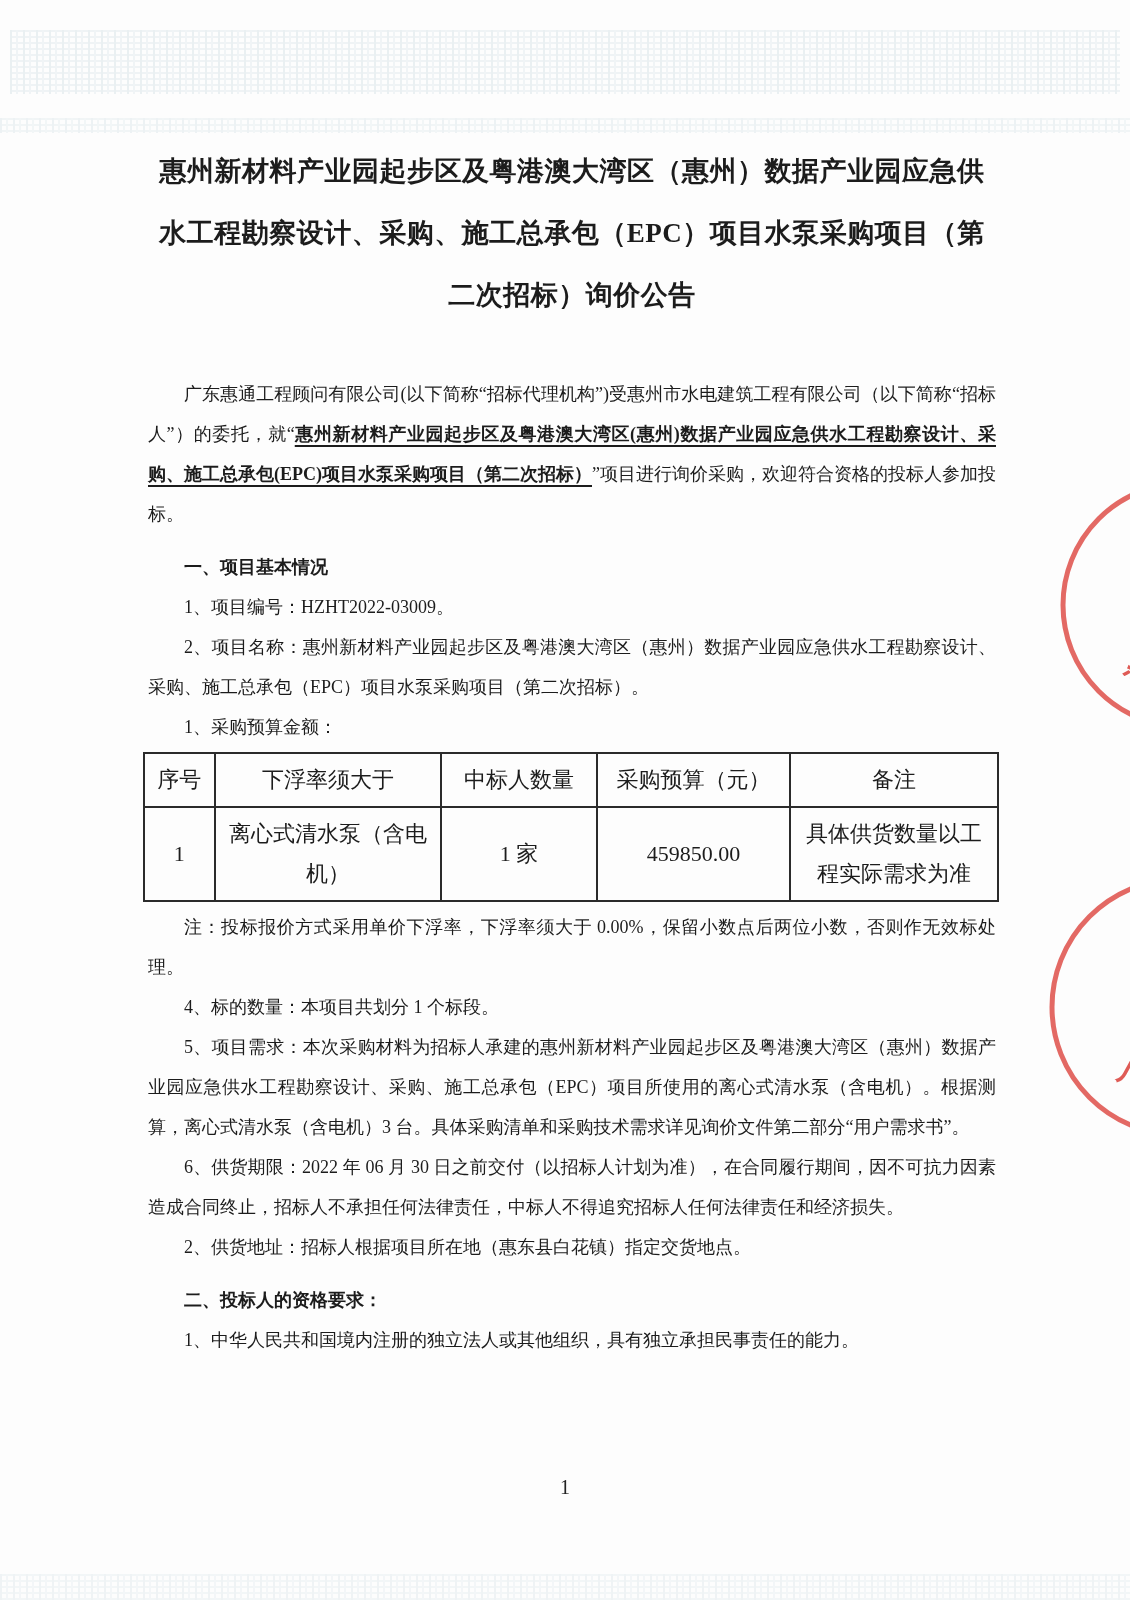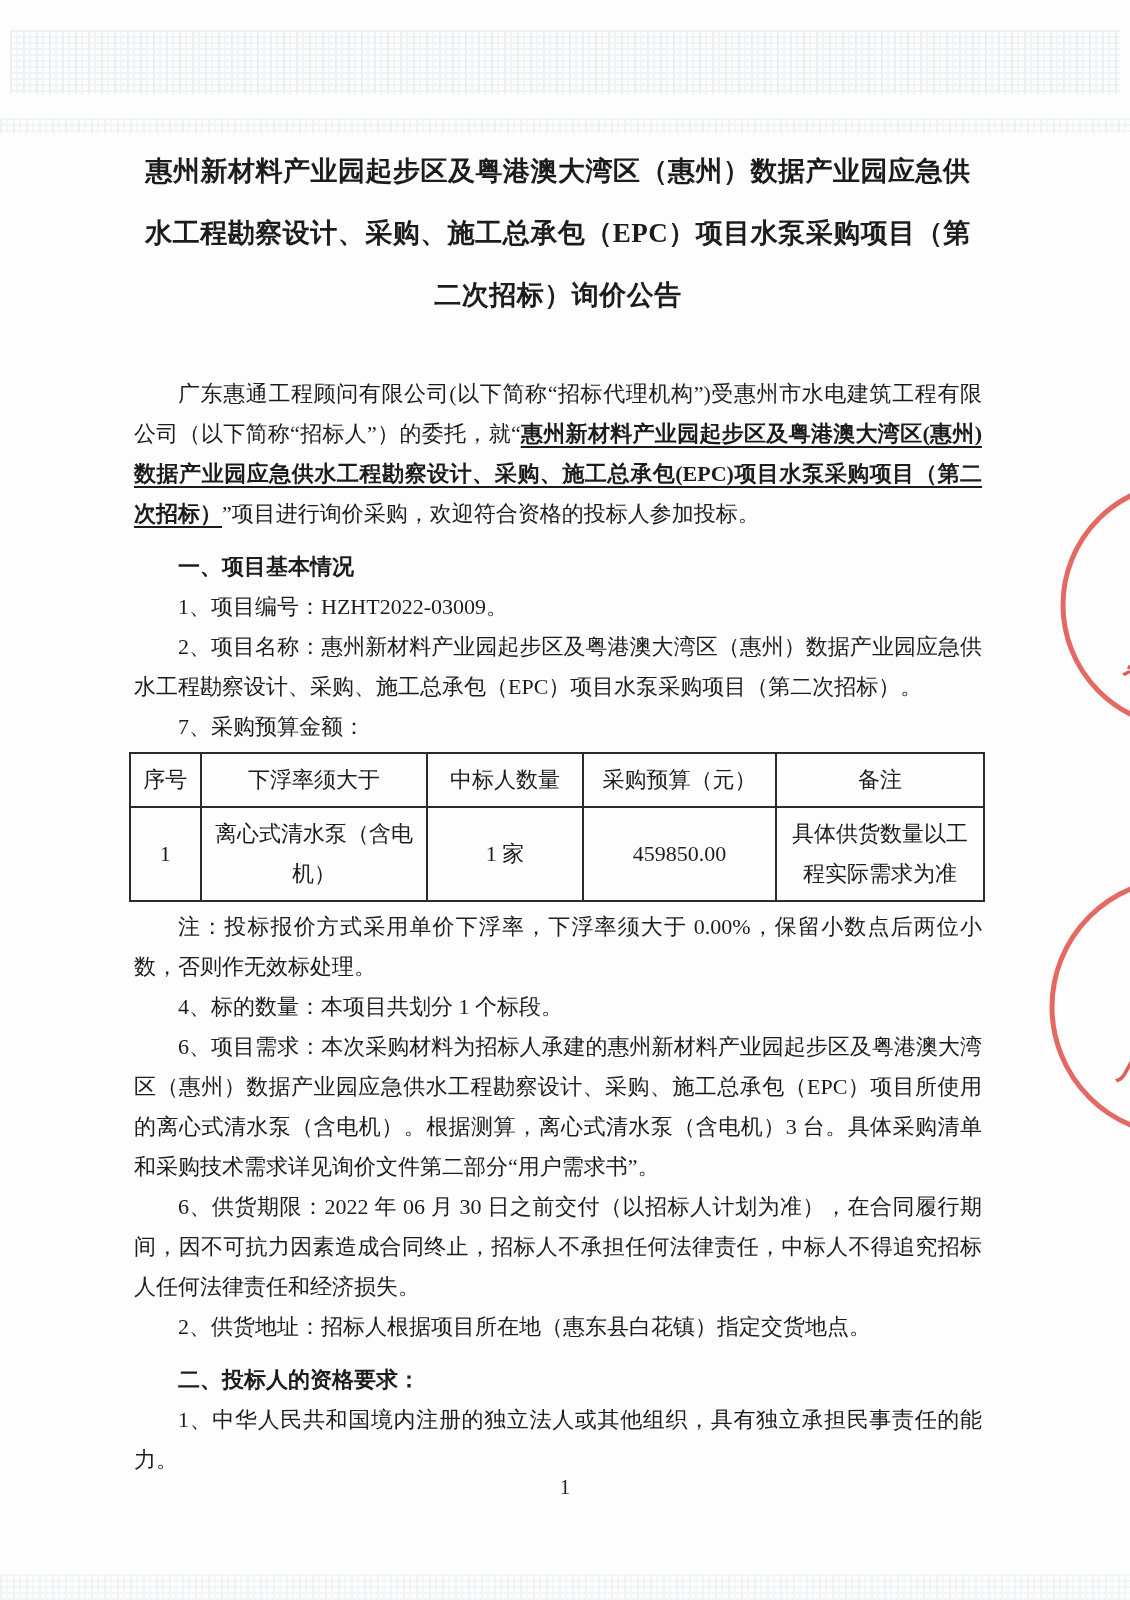--- a/index.html
+++ b/index.html
@@ -16,31 +16,31 @@
   .noise {
     position:absolute; pointer-events:none;
     background:
       repeating-linear-gradient(90deg, #d9e4e9 0 2px, transparent 2px 6px, #e4edf0 6px 8px, transparent 8px 13px),
       repeating-linear-gradient(180deg, #e2ebee 0 2px, transparent 2px 6px);
   }
   .noise-top    { left:10px; right:10px; top:30px; height:64px; opacity:.50; }
   .noise-strip  { left:0; right:0; top:118px; height:15px; opacity:.42; }
   .noise-bottom { left:0; right:0; top:1574px; height:26px; opacity:.38; }
 
-  .doc { position:absolute; left:134px; top:140px; width:848px; }
+  .doc { position:absolute; left:148px; top:140px; width:848px; }
 
   .title {
     margin:0 0 48px 0;
     font-size:27px; font-weight:bold;
     line-height:62px; text-align:center;
     letter-spacing:.5px;
   }
   .para {
     margin:0;
-    font-size:22px; line-height:40px;
+    font-size:18px; line-height:40px;
     text-align:justify; text-indent:2em;
   }
   .heading { font-weight:bold;margin-top:13px; }
   .bu {
     font-weight:bold;
     text-decoration:underline;
     text-underline-offset:5px;
     text-decoration-thickness:1.5px;
   }
 
@@ -89,21 +89,21 @@
 
   <div class="doc">
 
     <h1 class="title">惠州新材料产业园起步区及粤港澳大湾区（惠州）数据产业园应急供水工程勘察设计、采购、施工总承包（EPC）项目水泵采购项目（第二次招标）询价公告</h1>
 
     <p class="para"><span>广东惠通工程顾问有限公司(以下简称“招标代理机构”)受惠州市水电建筑工程有限公司（以下简称“招标人”）的委托，就“</span><span class="bu">惠州新材料产业园起步区及粤港澳大湾区(惠州)数据产业园应急供水工程勘察设计、采购、施工总承包(EPC)项目水泵采购项目（第二次招标）</span><span>”项目进行询价采购，欢迎符合资格的投标人参加投标。</span></p>
 
     <p class="para heading">一、项目基本情况</p>
     <p class="para">1、项目编号：HZHT2022-03009。</p>
     <p class="para">2、项目名称：惠州新材料产业园起步区及粤港澳大湾区（惠州）数据产业园应急供水工程勘察设计、采购、施工总承包（EPC）项目水泵采购项目（第二次招标）。</p>
-    <p class="para">7、采购预算金额：</p>
+    <p class="para">1、采购预算金额：</p>
 
     <table class="budget">
       <tbody>
           <tr>
         <th class="c1">序号</th>
         <th class="c2">下浮率须大于</th>
         <th class="c3">中标人数量</th>
         <th class="c4">采购预算（元）</th>
         <th class="c5">备注</th>
       </tr>
@@ -112,21 +112,21 @@
         <td>离心式清水泵（含电机）</td>
         <td>1 家</td>
         <td>459850.00</td>
         <td>具体供货数量以工程实际需求为准</td>
       </tr>
     </tbody>
       </table>
 
     <p class="para">注：投标报价方式采用单价下浮率，下浮率须大于 0.00%，保留小数点后两位小数，否则作无效标处理。</p>
     <p class="para">4、标的数量：本项目共划分 1 个标段。</p>
-    <p class="para">6、项目需求：本次采购材料为招标人承建的惠州新材料产业园起步区及粤港澳大湾区（惠州）数据产业园应急供水工程勘察设计、采购、施工总承包（EPC）项目所使用的离心式清水泵（含电机）。根据测算，离心式清水泵（含电机）3 台。具体采购清单和采购技术需求详见询价文件第二部分“用户需求书”。</p>
+    <p class="para">5、项目需求：本次采购材料为招标人承建的惠州新材料产业园起步区及粤港澳大湾区（惠州）数据产业园应急供水工程勘察设计、采购、施工总承包（EPC）项目所使用的离心式清水泵（含电机）。根据测算，离心式清水泵（含电机）3 台。具体采购清单和采购技术需求详见询价文件第二部分“用户需求书”。</p>
     <p class="para">6、供货期限：2022 年 06 月 30 日之前交付（以招标人计划为准），在合同履行期间，因不可抗力因素造成合同终止，招标人不承担任何法律责任，中标人不得追究招标人任何法律责任和经济损失。</p>
     <p class="para">2、供货地址：招标人根据项目所在地（惠东县白花镇）指定交货地点。</p>
 
     <p class="para heading">二、投标人的资格要求：</p>
     <p class="para">1、中华人民共和国境内注册的独立法人或其他组织，具有独立承担民事责任的能力。</p>
 
   </div>
 
   <svg class="stamp stamp-1" width="280" height="280" viewBox="0 0 280 280" xmlns="http://www.w3.org/2000/svg">
     <circle class="seal-ring" cx="140" cy="140" r="122"></circle>

